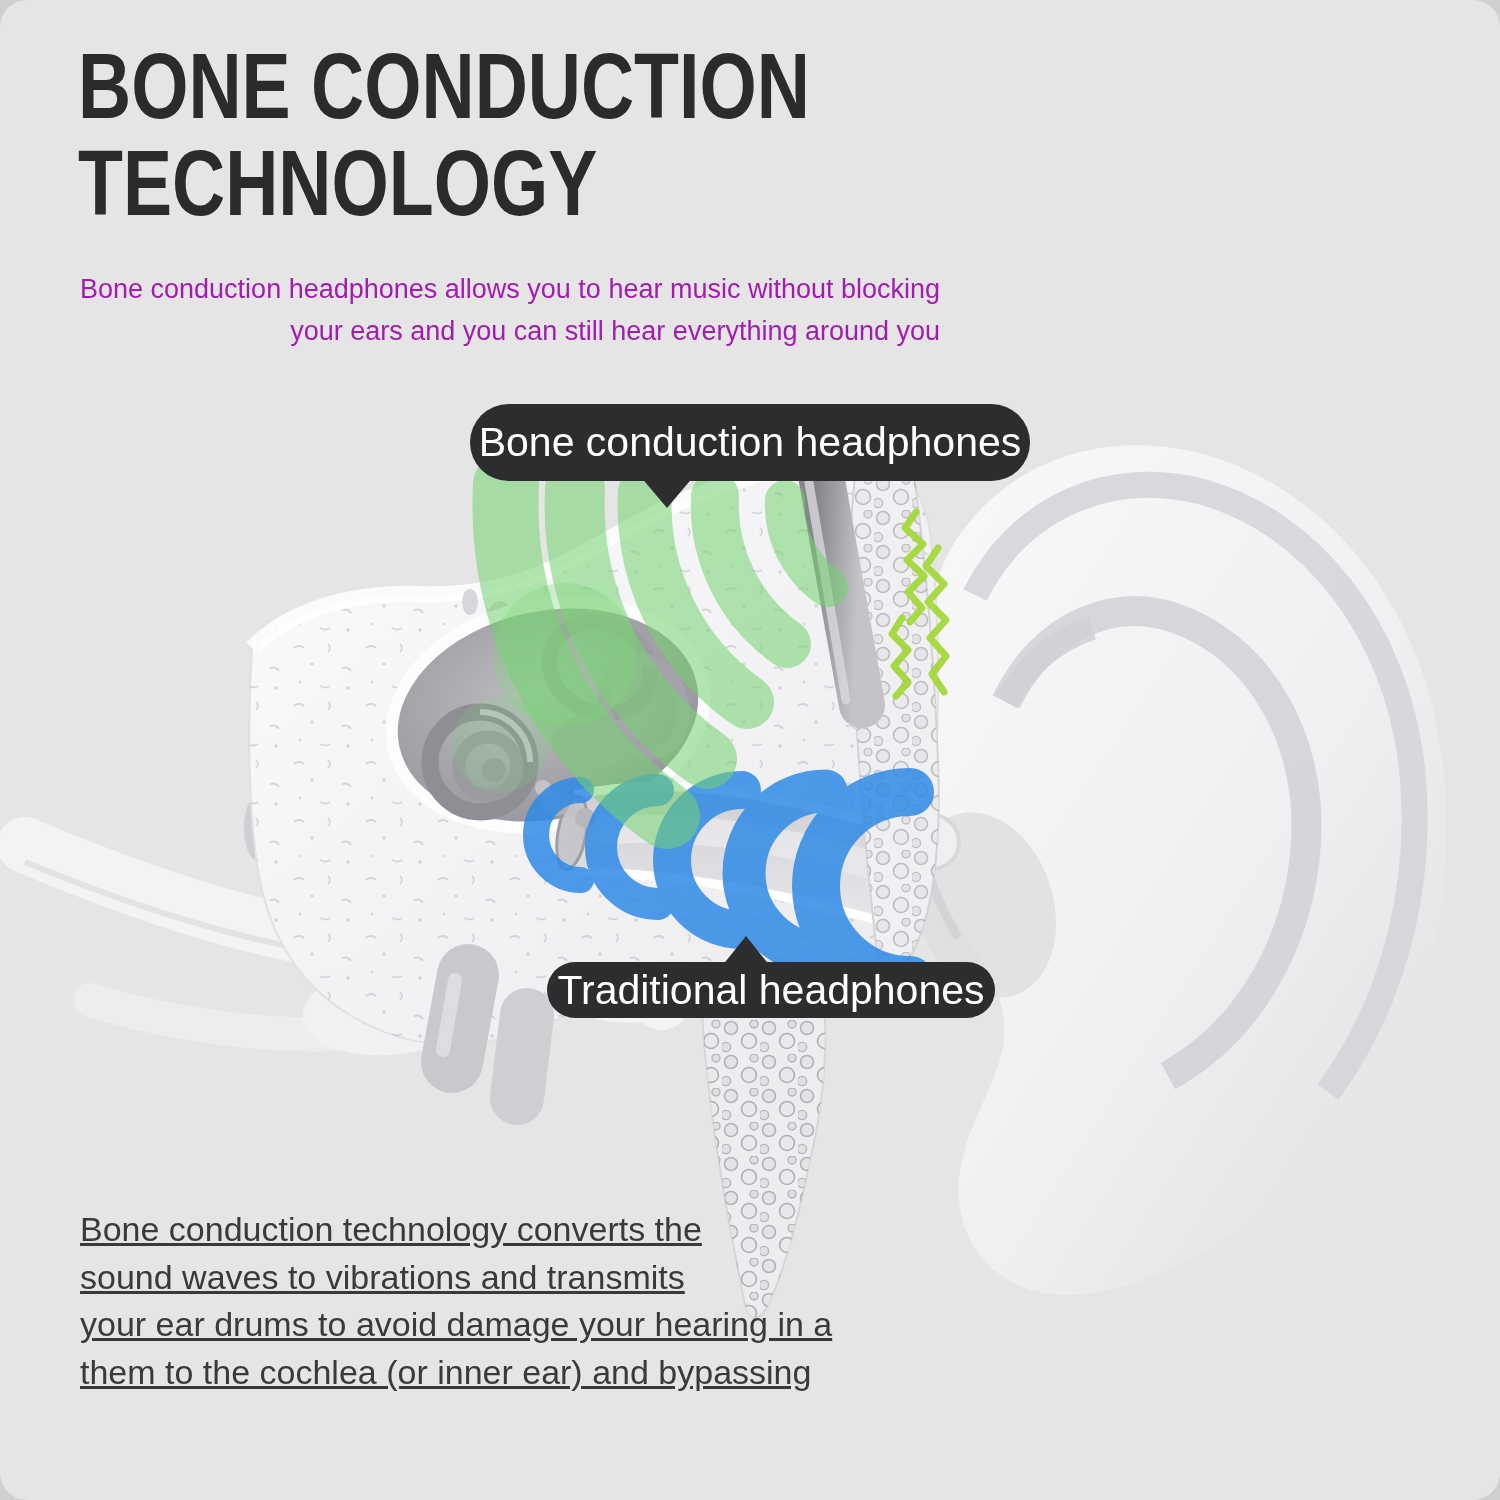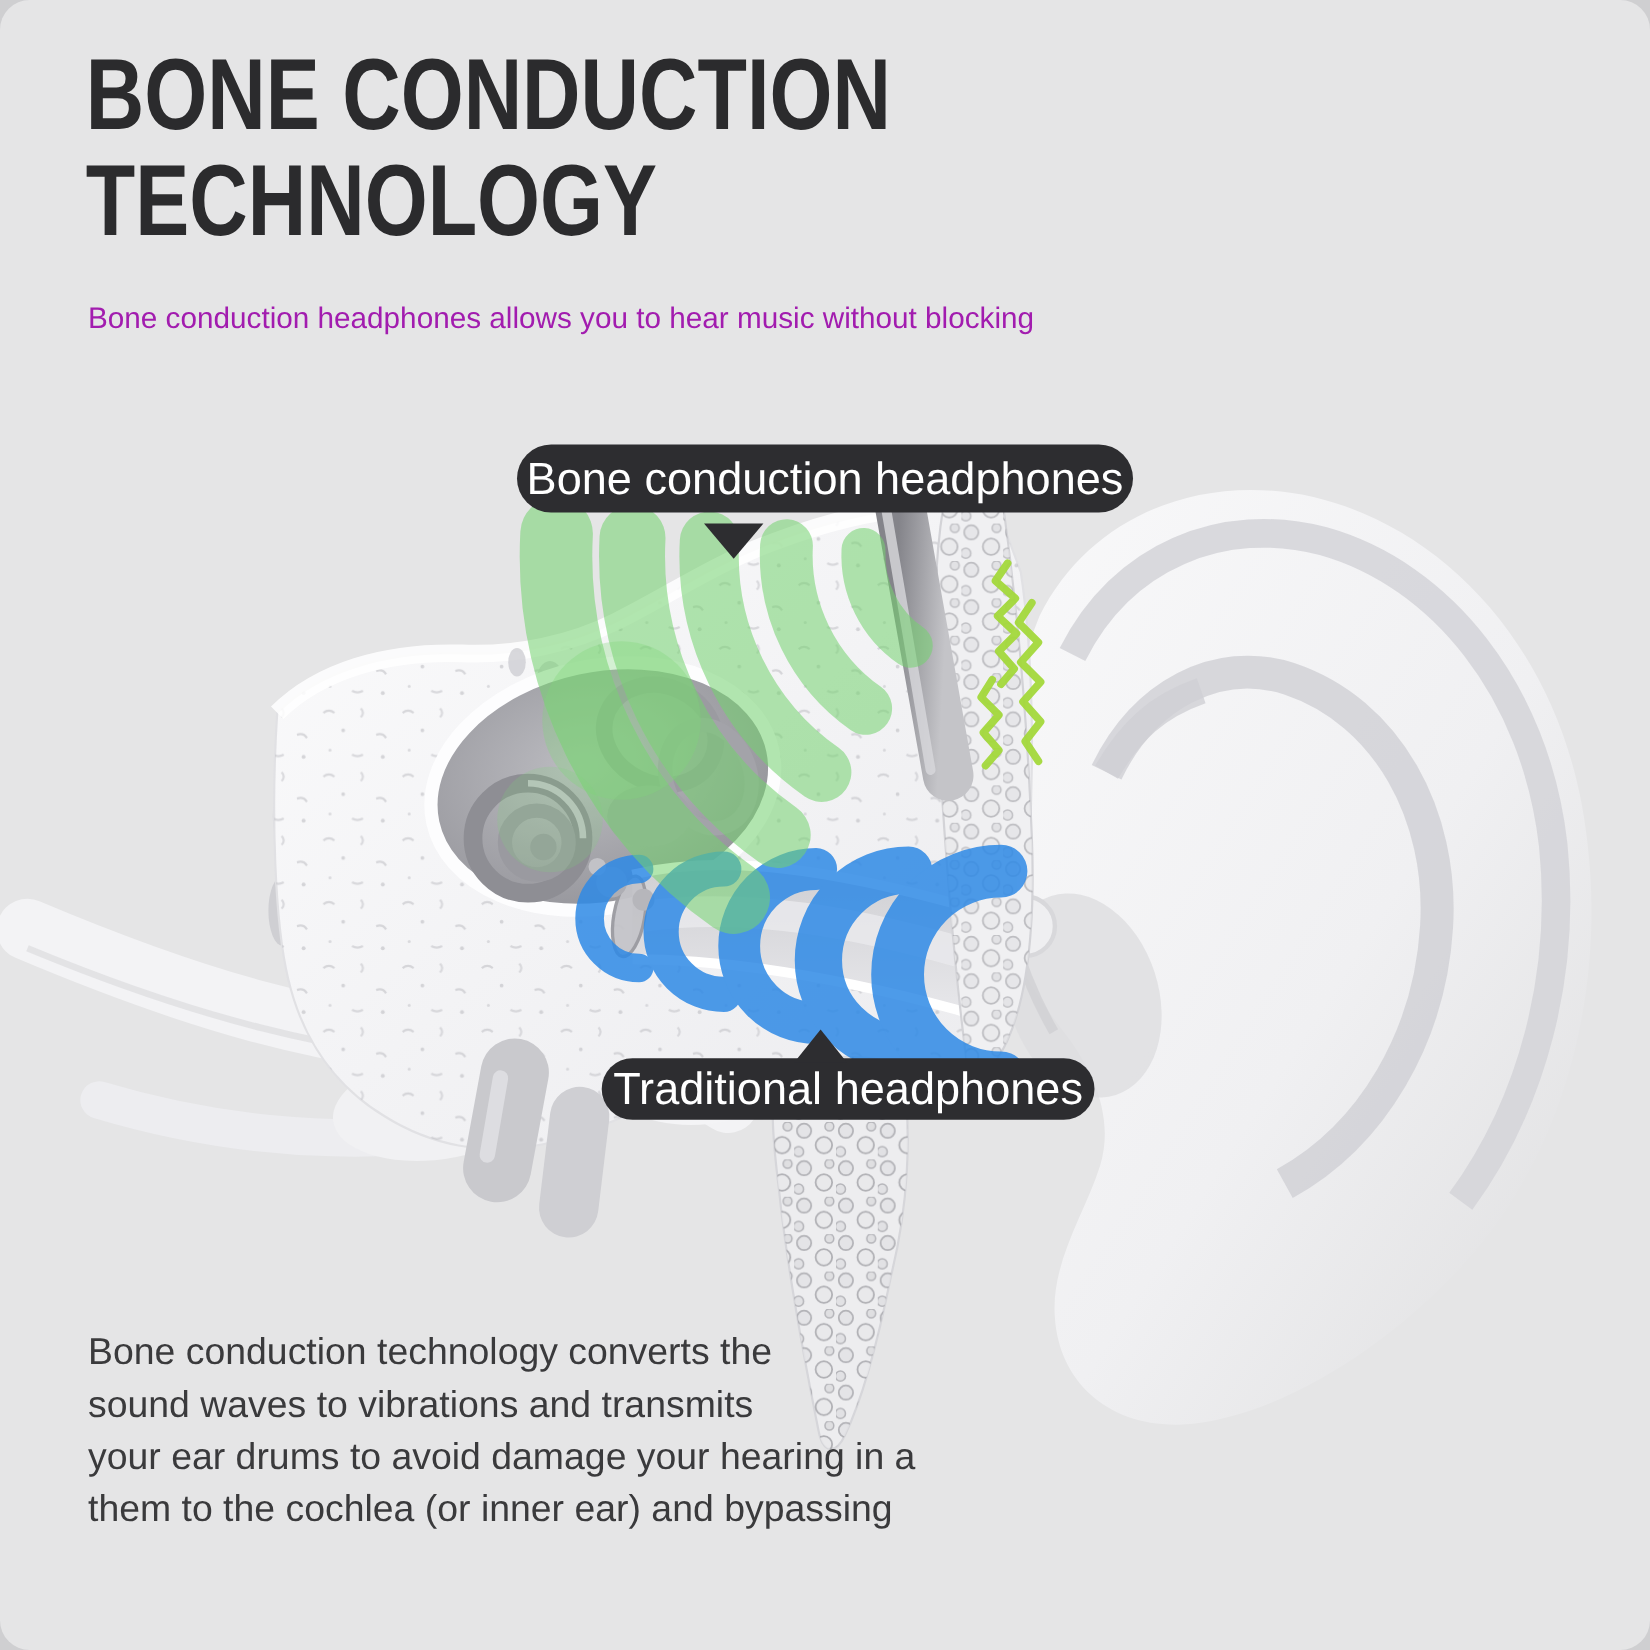--- a/index.html
+++ b/index.html
@@ -5,24 +5,24 @@
   html,body{margin:0;padding:0;}
   body{font-family:"Liberation Sans",sans-serif;background:#cfcfd1;}
   .canvas{position:relative;width:1500px;height:1500px;background:#e5e5e6;overflow:hidden;margin:0 auto;border-radius:27px;}
   .art{position:absolute;inset:0;z-index:1;}
   .txt{position:absolute;z-index:3;color:#3b3b3d;}
   .title{left:78px;top:38px;font-weight:800;font-size:92px;line-height:1.05;color:#2b2b2d;
          transform:scaleX(0.80);transform-origin:left top;letter-spacing:0px;white-space:nowrap;}
   .intro{left:80px;top:268px;font-size:27px;line-height:1.57;color:#a21caf;text-align:right;}
   .intro div{white-space:nowrap;}
   .footer{left:80px;top:1206px;font-size:34px;line-height:1.4;color:#3a3a3c;}
-  .footer div{white-space:nowrap;}
+  .footer div{white-space:nowrap;text-decoration:underline;}
   .pill{position:absolute;z-index:2;background:#2d2d30;border-radius:40px;color:#fff;
         display:flex;align-items:center;justify-content:center;font-size:41px;font-weight:400;}
-  .pill-bone{left:470px;top:404px;width:560px;height:62px;}
+  .pill-bone{left:470px;top:404px;width:560px;height:77px;}
   .pill-trad{left:547px;top:962px;width:448px;height:56px;}
   .ptr{position:absolute;width:0;height:0;z-index:2;}
   .ptr-down{left:640px;top:476px;border-left:27px solid transparent;border-right:27px solid transparent;
             border-top:32px solid #2d2d30;}
   .ptr-up{left:722px;top:936px;border-left:24px solid transparent;border-right:24px solid transparent;
           border-bottom:30px solid #2d2d30;}
 </style>
 </head>
 <body>
 
@@ -208,20 +208,21 @@
     </g>
   </svg>
 
   <div class="txt title">
     <div>BONE CONDUCTION</div>
     <div>TECHNOLOGY</div>
   </div>
 
   <div class="txt intro">
     <div>Bone conduction headphones allows you to hear music without blocking</div>
+    <div>your ears and you can still hear everything around you</div>
   </div>
 
   <div class="pill pill-bone">
     <span>Bone conduction headphones</span>
   </div>
   <div class="ptr ptr-down"></div>
 
   <div class="pill pill-trad">
     <span>Traditional headphones</span>
   </div>

